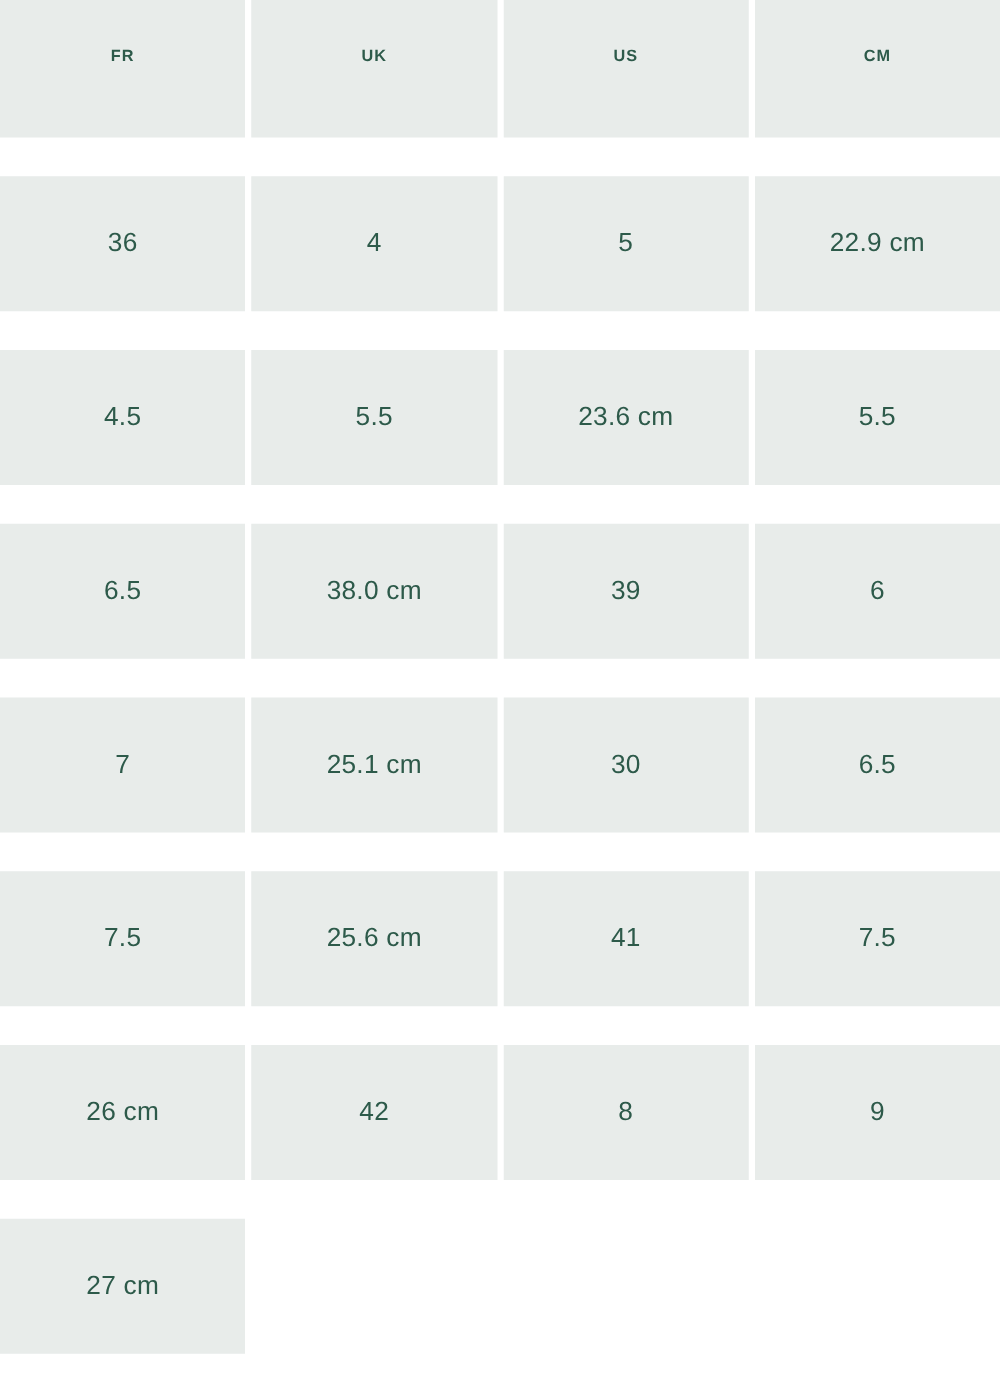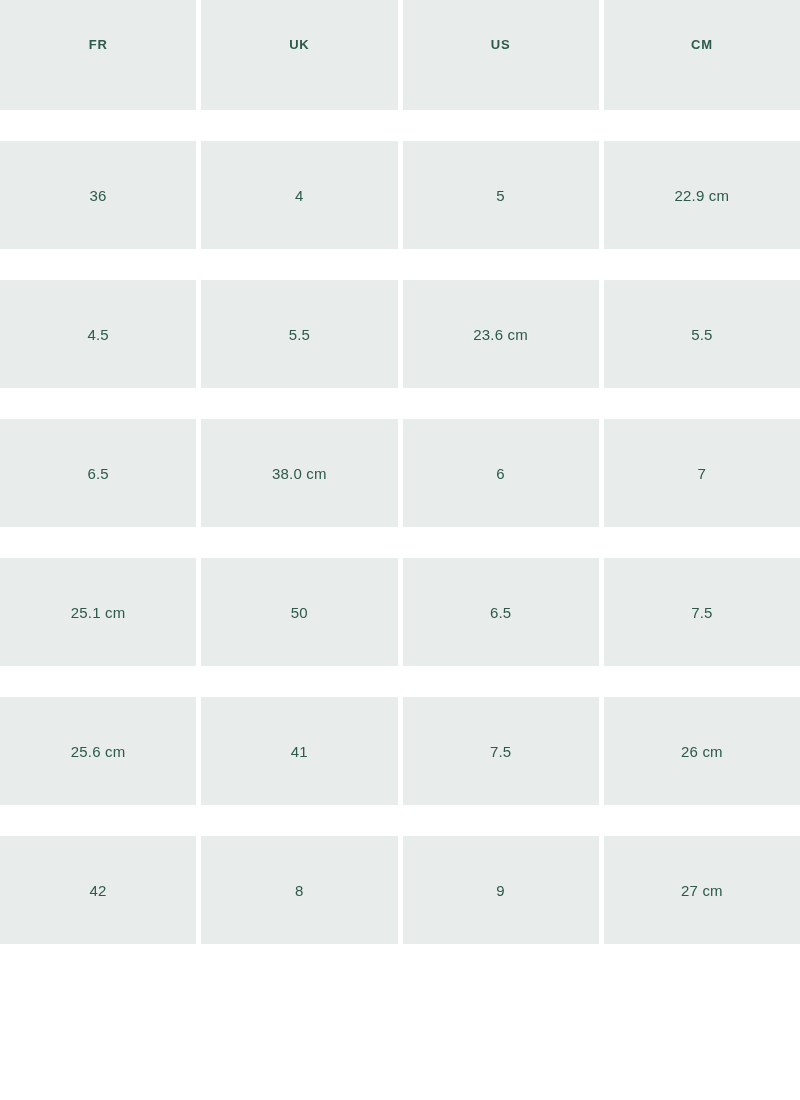--- a/index.html
+++ b/index.html
@@ -43,21 +43,21 @@
     overflow: hidden;
   }
 
   .cell.header {
     font-size: 13px;
     font-weight: bold;
     letter-spacing: 0.8px;
   }
 
   .cell.data {
-    font-size: 15px;
+    font-size: 21px;
     font-weight: normal;
     letter-spacing: 0.2px;
     margin-top: 24px;
   }
 </style>
 </head>
 <body>
 
 <div class="size-chart">
 
@@ -72,25 +72,26 @@
   <div class="cell data">22.9 cm</div>
 
   <div class="cell data">4.5</div>
   <div class="cell data">5.5</div>
   <div class="cell data">23.6 cm</div>
 
   <div class="cell data">5.5</div>
   <div class="cell data">6.5</div>
   <div class="cell data">38.0 cm</div>
 
+  <div class="cell data">39</div>
   <div class="cell data">6</div>
   <div class="cell data">7</div>
   <div class="cell data">25.1 cm</div>
 
-  <div class="cell data">50</div>
+  <div class="cell data">30</div>
   <div class="cell data">6.5</div>
   <div class="cell data">7.5</div>
   <div class="cell data">25.6 cm</div>
 
   <div class="cell data">41</div>
   <div class="cell data">7.5</div>
   <div class="cell data">26 cm</div>
 
   <div class="cell data">42</div>
   <div class="cell data">8</div>

